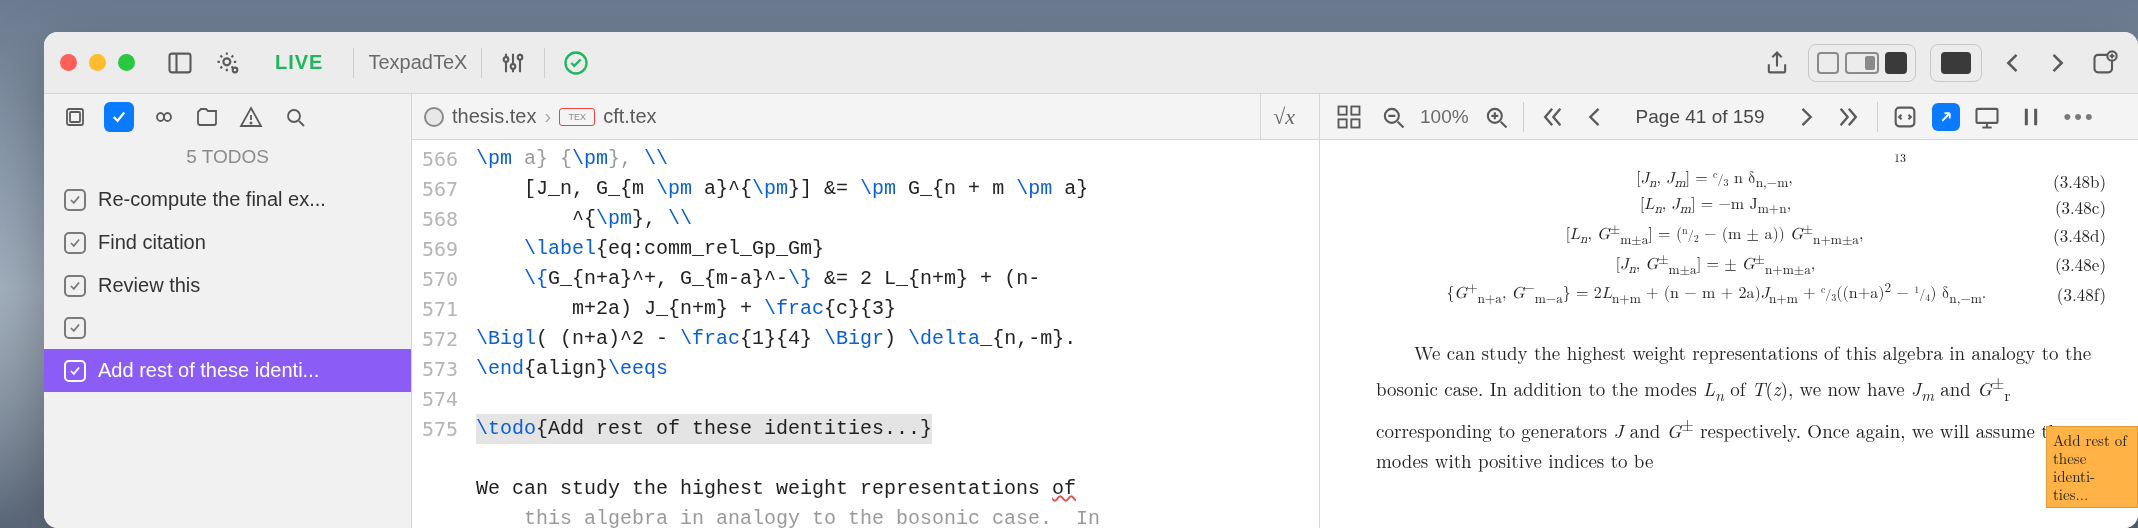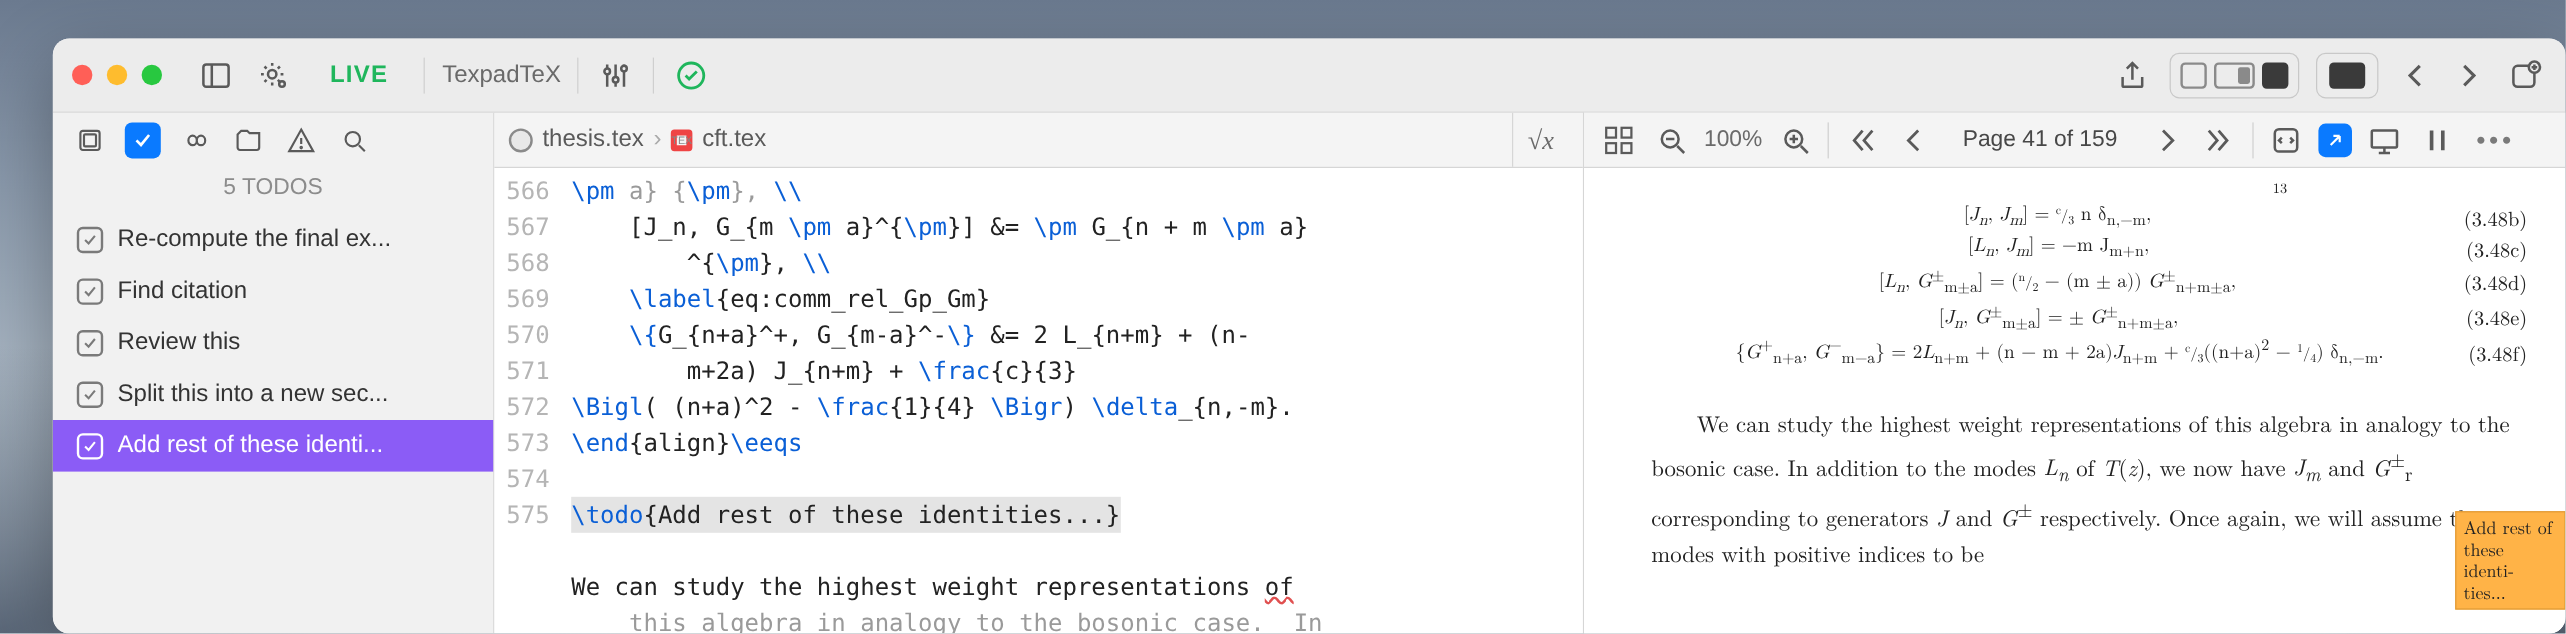--- a/index.html
+++ b/index.html
@@ -68,26 +68,26 @@
 .todo-item.selected { background: #8b5cf6; color: #fff; }
 .todo-item.selected .cb { border-color: #fff; }
 .todo-item.selected .cb svg { stroke: #fff; }
 .todo-item span.label { white-space: nowrap; overflow: hidden; text-overflow: ellipsis; }
 
 .editor { flex: 1; display: flex; flex-direction: column; border-right: 1px solid #d6d6d6; min-width: 0; }
 .editor-tabs { height: 46px; display: flex; align-items: center; padding: 0 12px; gap: 10px; border-bottom: 1px solid #d6d6d6; background: #f4f4f4; }
 .crumb { display: flex; align-items: center; gap: 8px; color: #5a5a5a; font-size: 20px; }
 .crumb .ring { width: 20px; height: 20px; border: 2px solid #8a8a8a; border-radius: 50%; background:#e8e8e8; box-shadow: inset 0 0 0 3px #e8e8e8; }
 .crumb .chev { color: #aaa; }
-.crumb .tex-icon { width: 18px; height: 18px; border:5px solid #ef4444; border-radius:3px; display:inline-flex; align-items:center; justify-content:center; font-size:9px; color:#888; }
+.crumb .tex-icon { width: 36px; height: 18px; border:1px solid #ef4444; border-radius:3px; display:inline-flex; align-items:center; justify-content:center; font-size:9px; color:#888; }
 .editor-tabs .spacer { flex: 1; }
 .sqrt-btn { font-family: serif; font-style: italic; font-size: 22px; color:#6a6a6a; padding: 0 12px; border-left: 1px solid #d6d6d6; height: 100%; display:flex; align-items:center; }
 .code-area { flex:1; display:flex; font-family: "SF Mono", Menlo, Consolas, monospace; font-size: 20px; line-height: 30px; overflow: hidden; background:#fff; }
 .gutter { width: 56px; text-align: right; color: #b5b5b5; padding: 4px 10px 0 0; user-select: none; }
-.code { flex: 1; padding: 4px 8px 0 8px; white-space: pre; color: #222; overflow: hidden; }
+.code { flex: 1; padding: 4px 8px 0 8px; white-space: pre; color: #222; overflow: hidden; font-family: Liberation Mono, monospace; }
 .cmd { color: #0a5fd6; }
 .dim { color: #9a9a9a; }
 .hl { background: #e4e4e4; display: inline-block; }
 
 .preview { width: 818px; display: flex; flex-direction: column; background: #fafafa; }
 .preview-toolbar { height: 46px; display:flex; align-items:center; gap: 10px; padding: 0 12px; border-bottom: 1px solid #d6d6d6; background:#f4f4f4; color:#6a6a6a; }
 .preview-toolbar .page-ind { font-size: 19px; color:#474747; margin: 0 14px; white-space: nowrap; }
 .preview-toolbar .hl-btn { width: 28px; height: 28px; border-radius: 6px; background:#0a7aff; display:flex; align-items:center; justify-content:center; }
 .preview-body { flex:1; position: relative; background:#fff; padding: 6px 32px 0 56px; font-family: "Latin Modern Roman", "CMU Serif", Georgia, serif; font-size: 18px; color:#222; overflow:hidden; }
 .eq-row { display:flex; justify-content: space-between; align-items:center; margin: 2px 0; }
@@ -244,21 +244,20 @@
               </svg>
             </span>
             <span class="label">Review this</span>
           </div>
           <div class="todo-item">
             <span class="cb">
               <svg viewBox="0 0 24 24">
                 <path d="M5 12l5 5 9-11"></path>
               </svg>
             </span>
-            <span class="label">Split this into a new sec...</span>
           </div>
           <div class="todo-item selected">
             <span class="cb">
               <svg viewBox="0 0 24 24">
                 <path d="M5 12l5 5 9-11"></path>
               </svg>
             </span>
             <span class="label">Add rest of these identi...</span>
           </div>
         </div>

